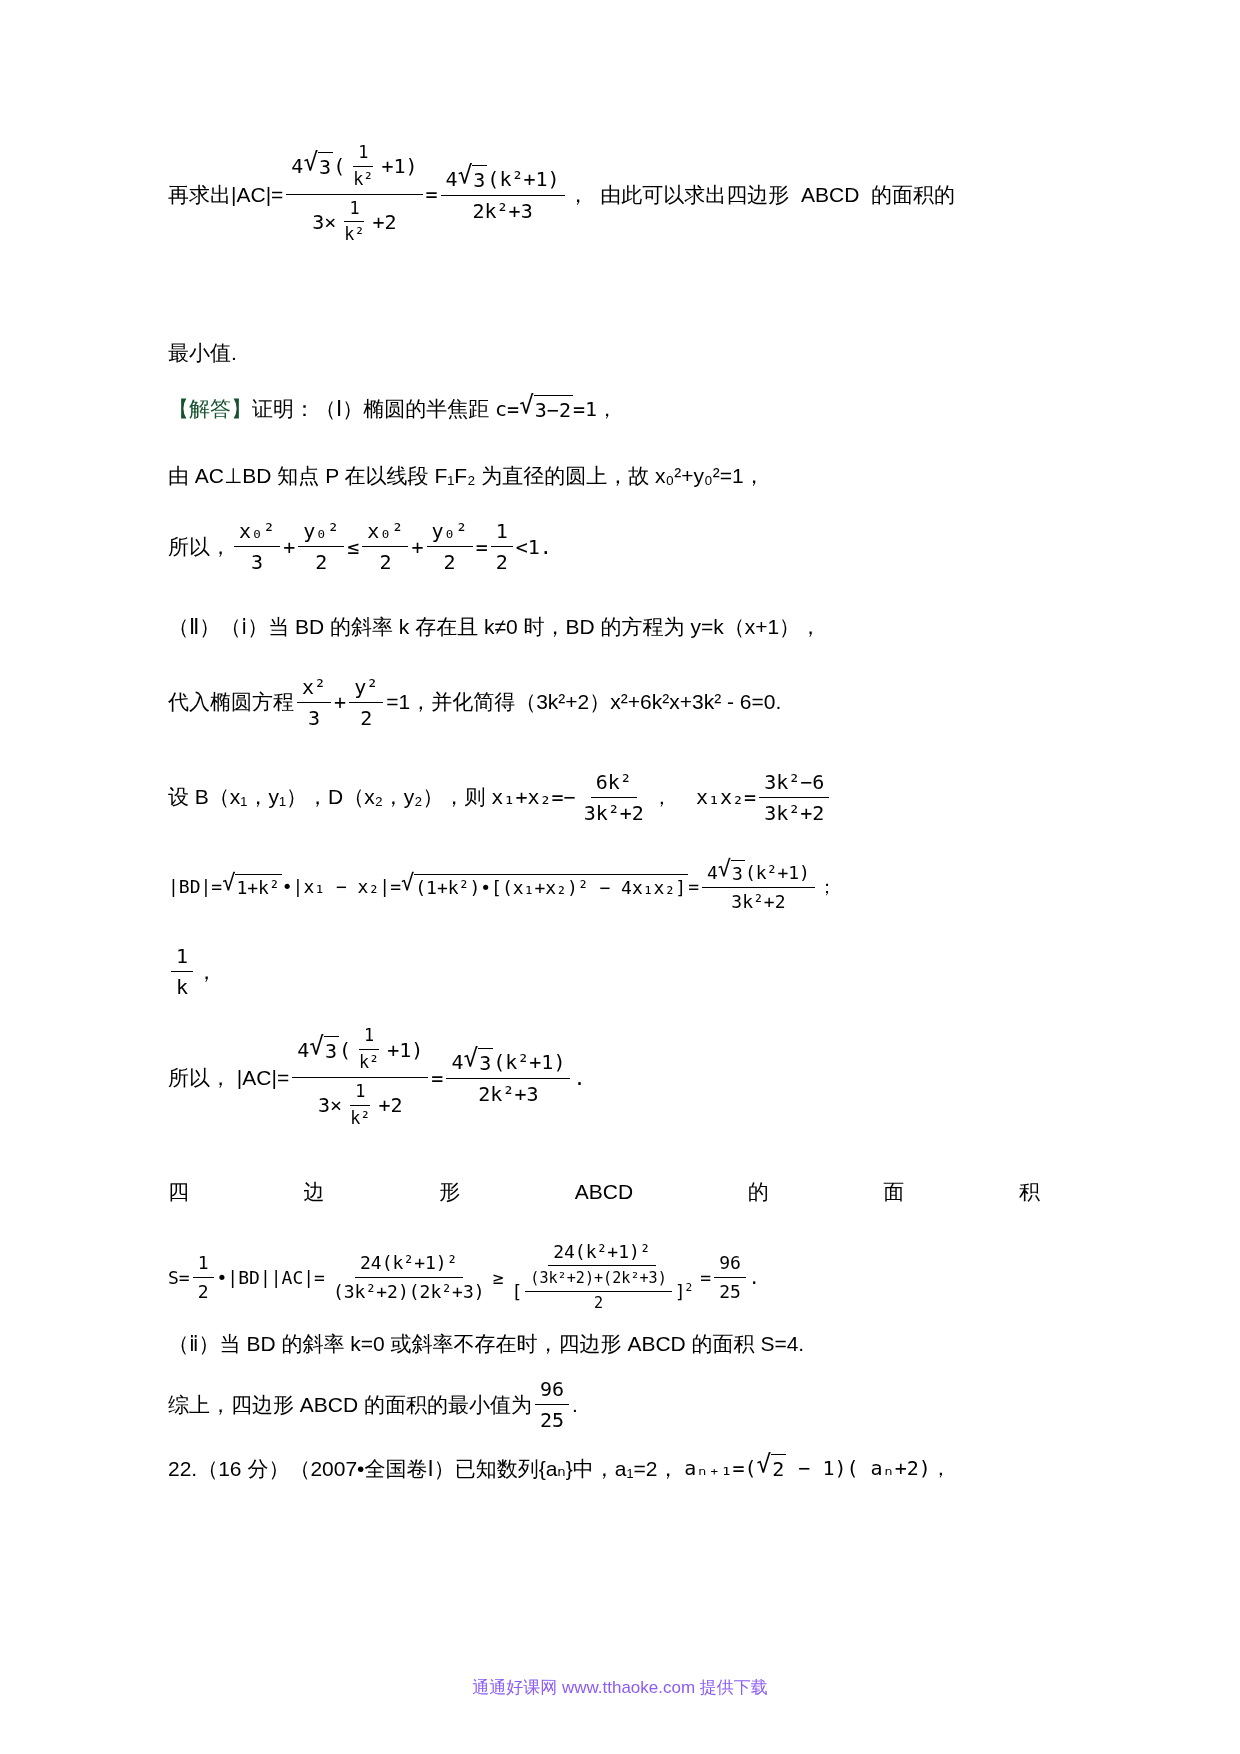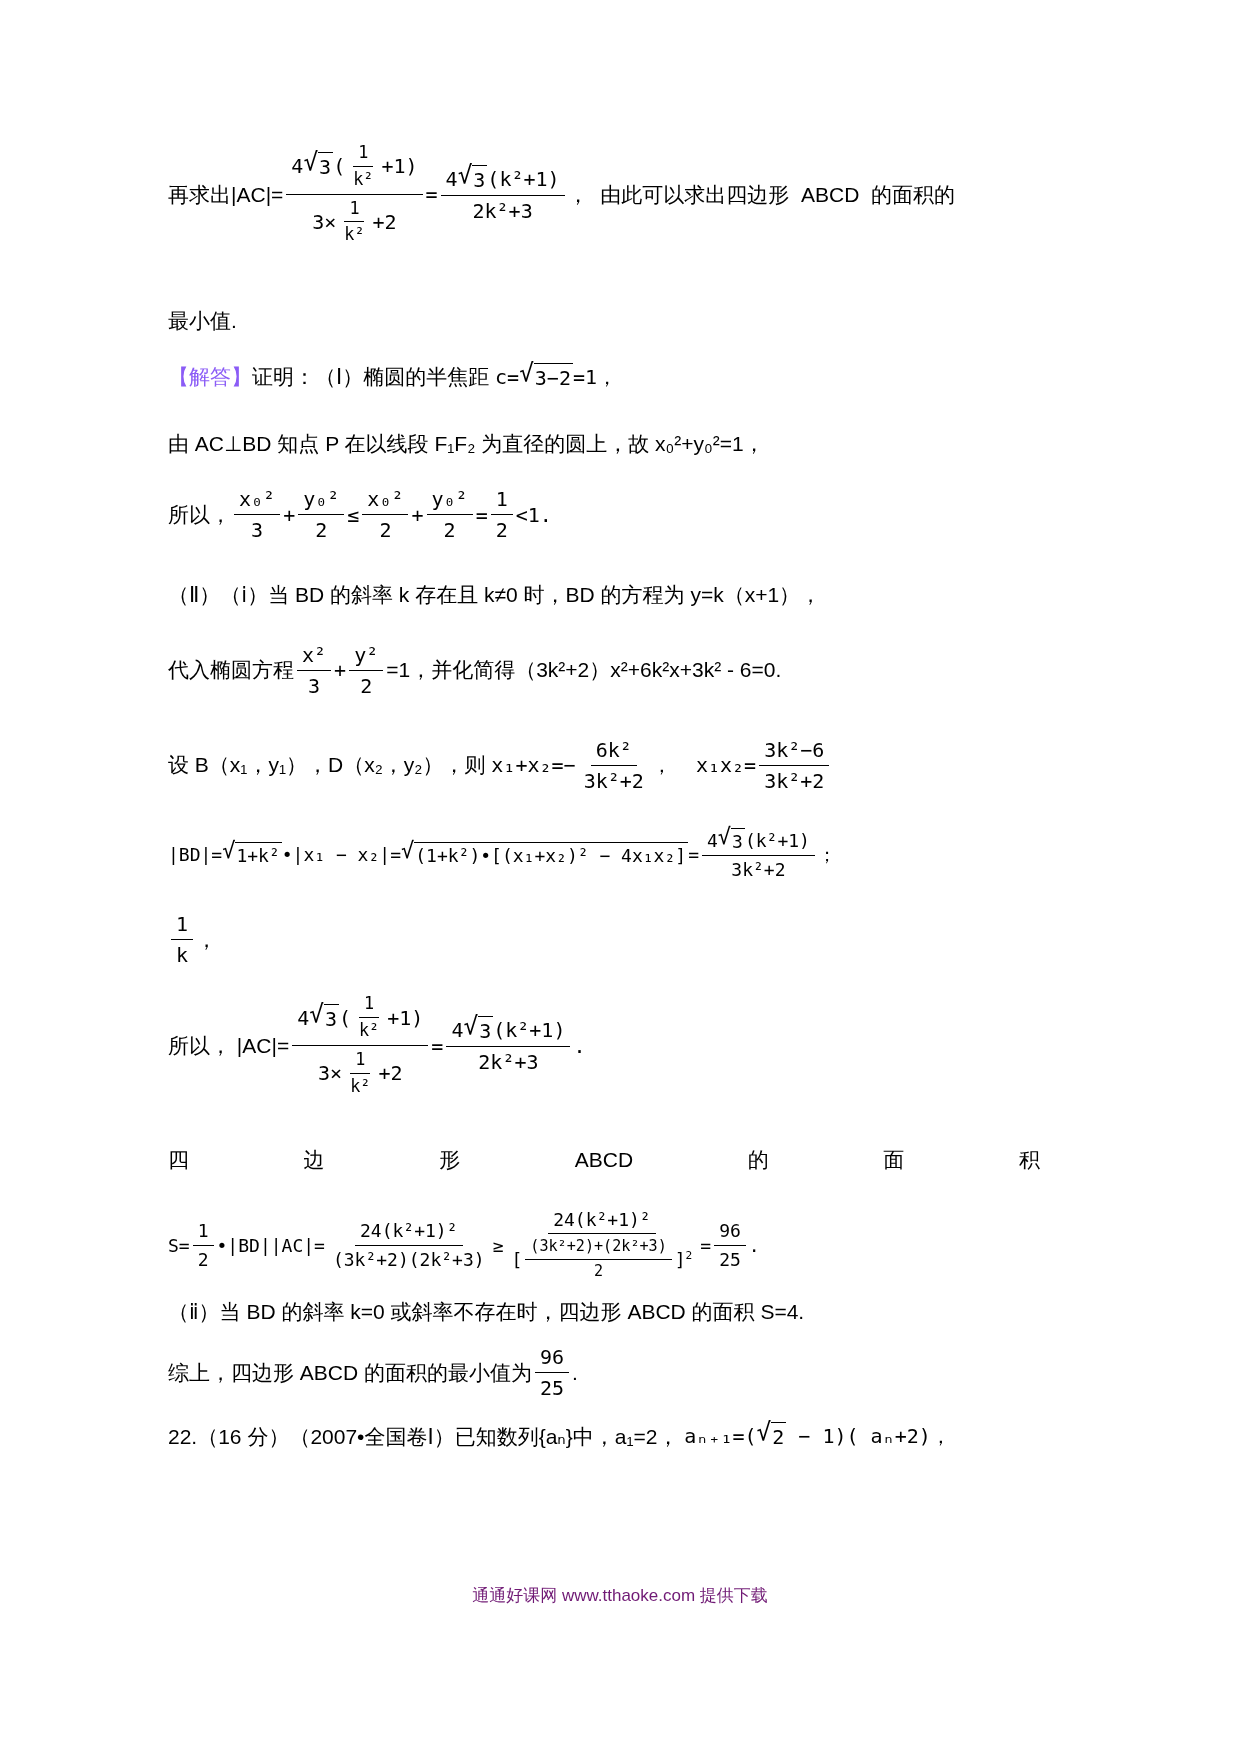--- a/index.html
+++ b/index.html
@@ -12,24 +12,24 @@
   .tight{font-size:18px;}
   .frac{display:inline-flex;flex-direction:column;align-items:center;text-align:center;margin:0 3px;}
   .frac .num{padding:1px 5px 2px;border-bottom:1.6px solid #000;display:inline-flex;align-items:center;justify-content:center;}
   .frac .den{padding:2px 5px 1px;display:inline-flex;align-items:center;justify-content:center;}
   .frac.small{font-size:0.84em;}
   .nrow{display:inline-flex;align-items:center;}
   .sqrt{display:inline-flex;align-items:flex-start;}
   .sqrt .rad{font-size:1.22em;line-height:1;transform:translateY(-2px);}
   .sqrt .vinc{border-top:1.8px solid #000;padding:1px 2px 0 1px;}
   sup{font-size:0.62em;transform:translateY(-0.25em);}
-  .blue{color:#8b5cf6;}
+  .blue{color:#14532d;}
   .just{display:flex;justify-content:space-between;width:100%;line-height:1.3;}
-  .footer{position:absolute;left:85px;top:1584px;width:1070px;text-align:center;font-size:17px;color:#701a75;}
-  .mt140{margin-top:140px}.mt58{margin-top:58px}.mt26{margin-top:26px}.mt38{margin-top:38px}
+  .footer{position:absolute;left:85px;top:1676px;width:1070px;text-align:center;font-size:17px;color:#8b5cf6;}
+  .mt140{margin-top:140px}.mt58{margin-top:90px}.mt26{margin-top:26px}.mt38{margin-top:38px}
   .mt36{margin-top:36px}.mt30{margin-top:30px}.mt32{margin-top:32px}.mt28{margin-top:28px}
   .mt22{margin-top:22px}.mt46{margin-top:46px}.mt34{margin-top:34px}.mt20{margin-top:13px}
   .mt16{margin-top:16px}.mt40{margin-top:20px}
 </style>
 </head>
 <body>
 
 <div class="page">
   <div class="content">
 

